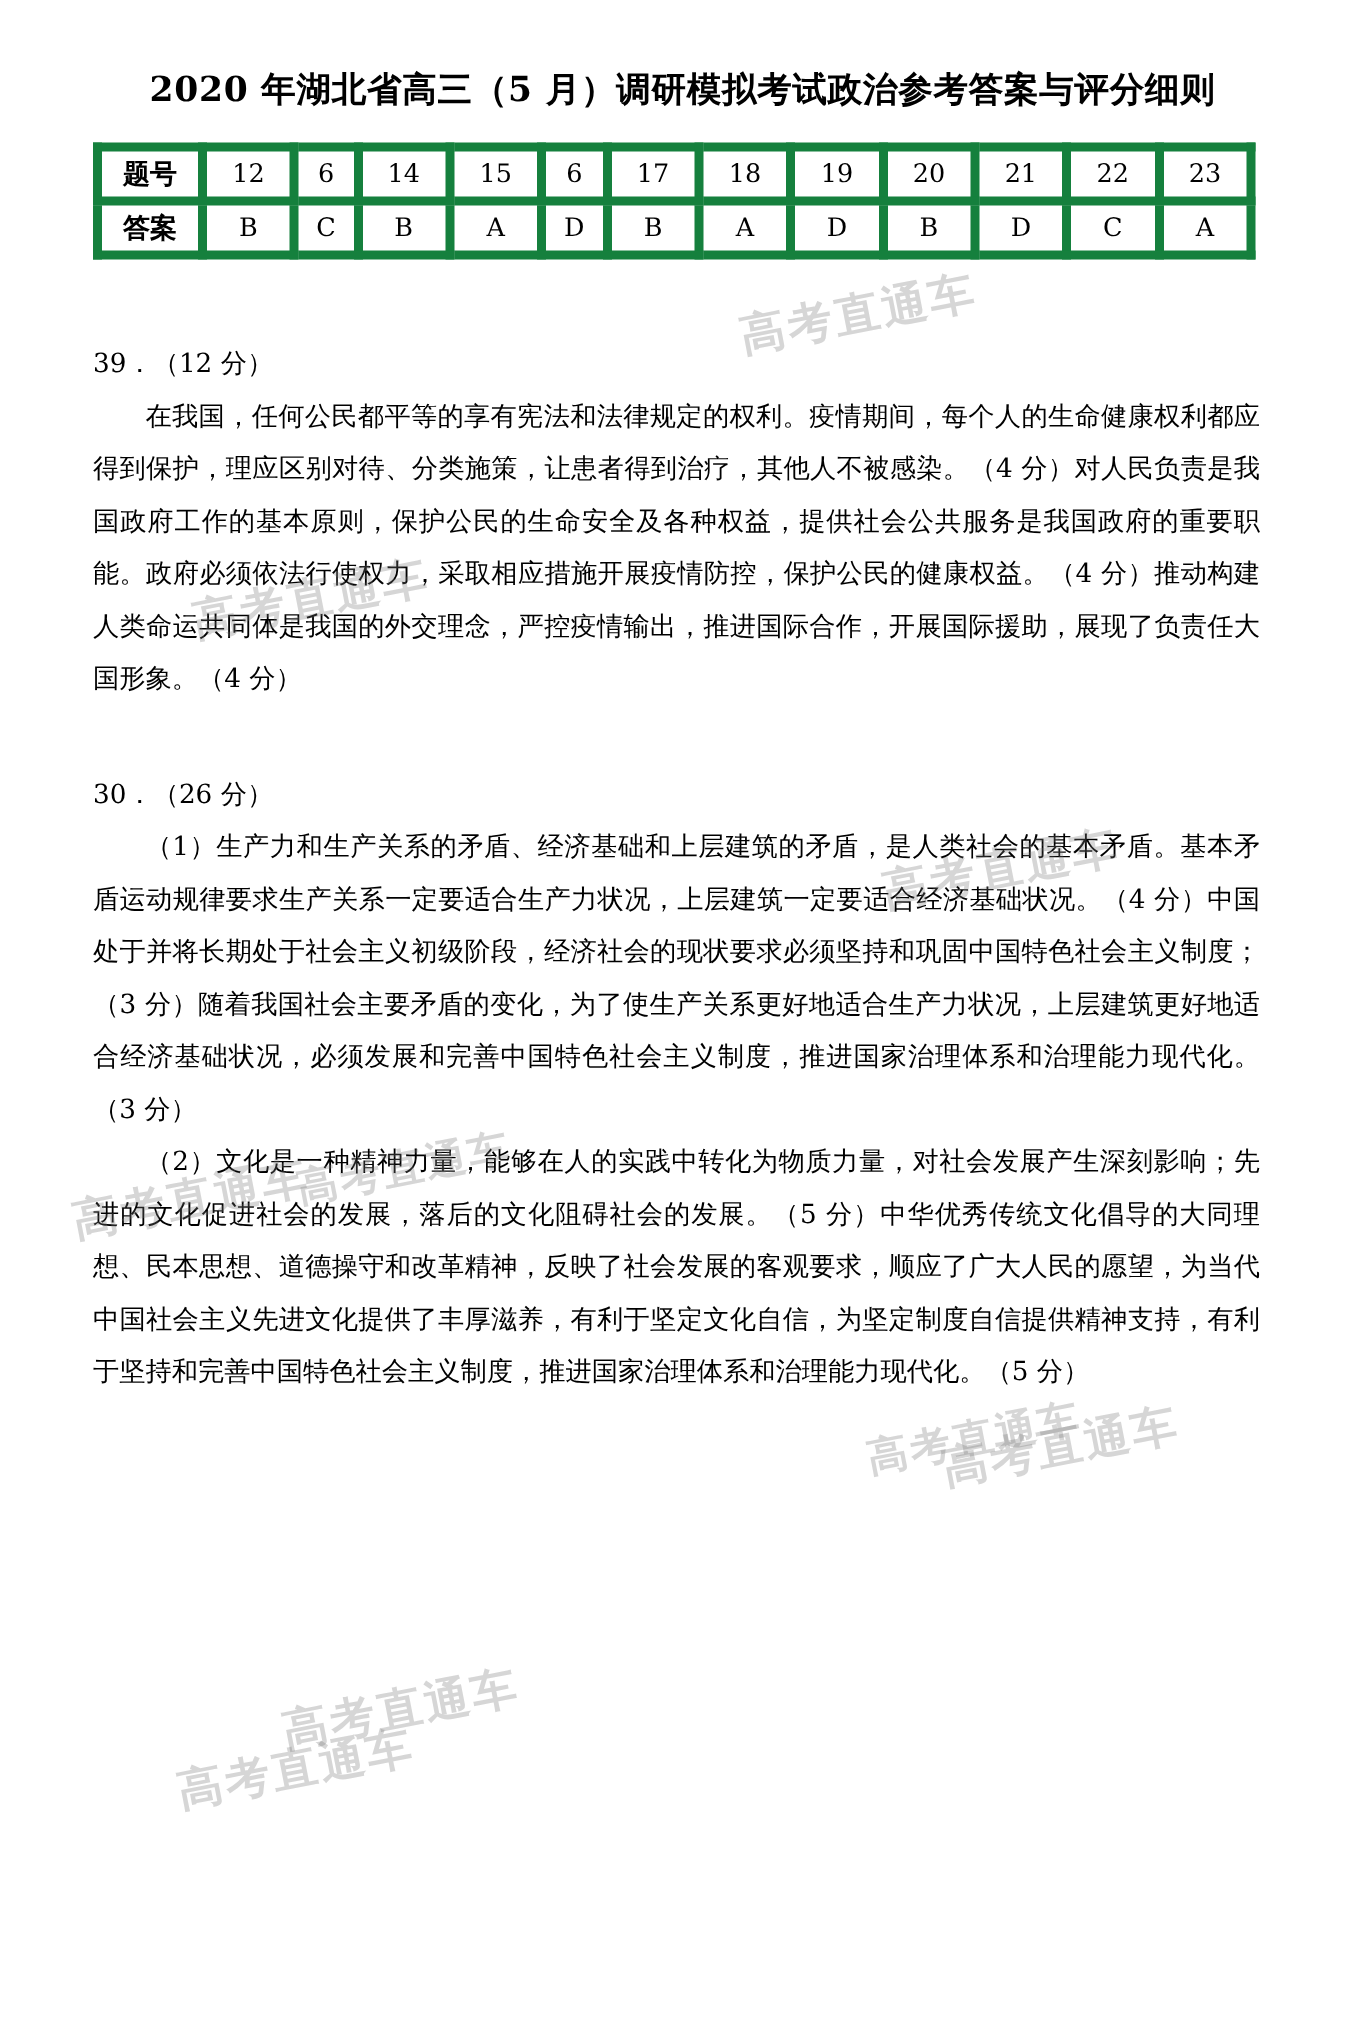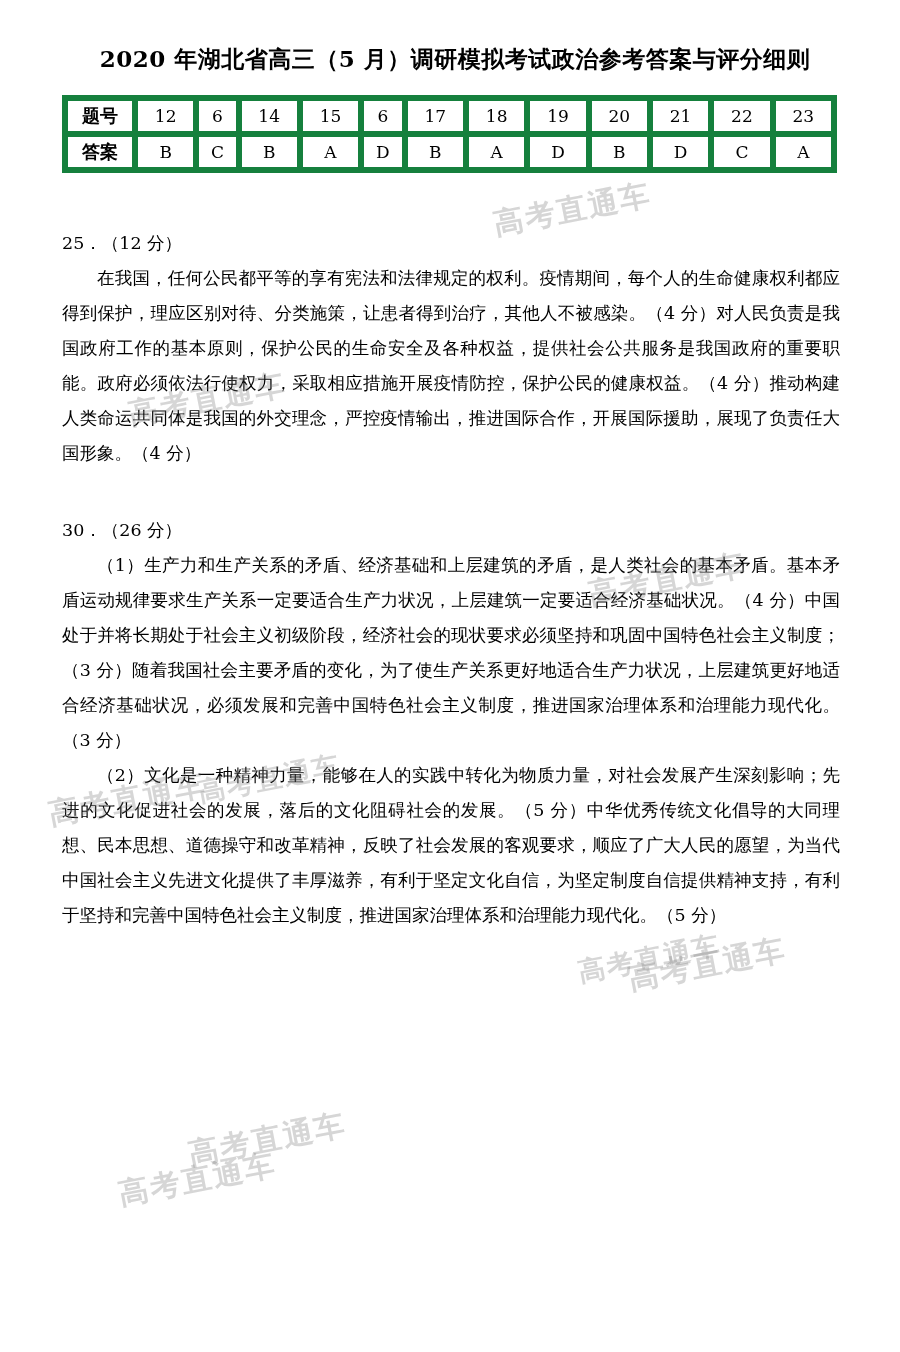--- a/index.html
+++ b/index.html
@@ -133,21 +133,21 @@
     </tr>
   </tbody>
     </table>
 
   <div class="content">
 
 
     <div class="gap-md"></div>
 
     <div class="q">
-      <p class="q-head">25．（12 分）</p>
+      <p class="q-head">39．（12 分）</p>
       <p class="q-body">在我国，任何公民都平等的享有宪法和法律规定的权利。疫情期间，每个人的生命健康权利都应得到保护，理应区别对待、分类施策，让患者得到治疗，其他人不被感染。（4 分）对人民负责是我国政府工作的基本原则，保护公民的生命安全及各种权益，提供社会公共服务是我国政府的重要职能。政府必须依法行使权力，采取相应措施开展疫情防控，保护公民的健康权益。（4 分）推动构建人类命运共同体是我国的外交理念，严控疫情输出，推进国际合作，开展国际援助，展现了负责任大国形象。（4 分）</p>
     </div>
 
     <div class="gap-lg"></div>
 
     <div class="q">
       <p class="q-head">30．（26 分）</p>
       <p class="q-body">（1）生产力和生产关系的矛盾、经济基础和上层建筑的矛盾，是人类社会的基本矛盾。基本矛盾运动规律要求生产关系一定要适合生产力状况，上层建筑一定要适合经济基础状况。（4 分）中国处于并将长期处于社会主义初级阶段，经济社会的现状要求必须坚持和巩固中国特色社会主义制度；（3 分）随着我国社会主要矛盾的变化，为了使生产关系更好地适合生产力状况，上层建筑更好地适合经济基础状况，必须发展和完善中国特色社会主义制度，推进国家治理体系和治理能力现代化。（3 分）</p>
       <p class="q-body">（2）文化是一种精神力量，能够在人的实践中转化为物质力量，对社会发展产生深刻影响；先进的文化促进社会的发展，落后的文化阻碍社会的发展。（5 分）中华优秀传统文化倡导的大同理想、民本思想、道德操守和改革精神，反映了社会发展的客观要求，顺应了广大人民的愿望，为当代中国社会主义先进文化提供了丰厚滋养，有利于坚定文化自信，为坚定制度自信提供精神支持，有利于坚持和完善中国特色社会主义制度，推进国家治理体系和治理能力现代化。（5 分）</p>
     </div>

